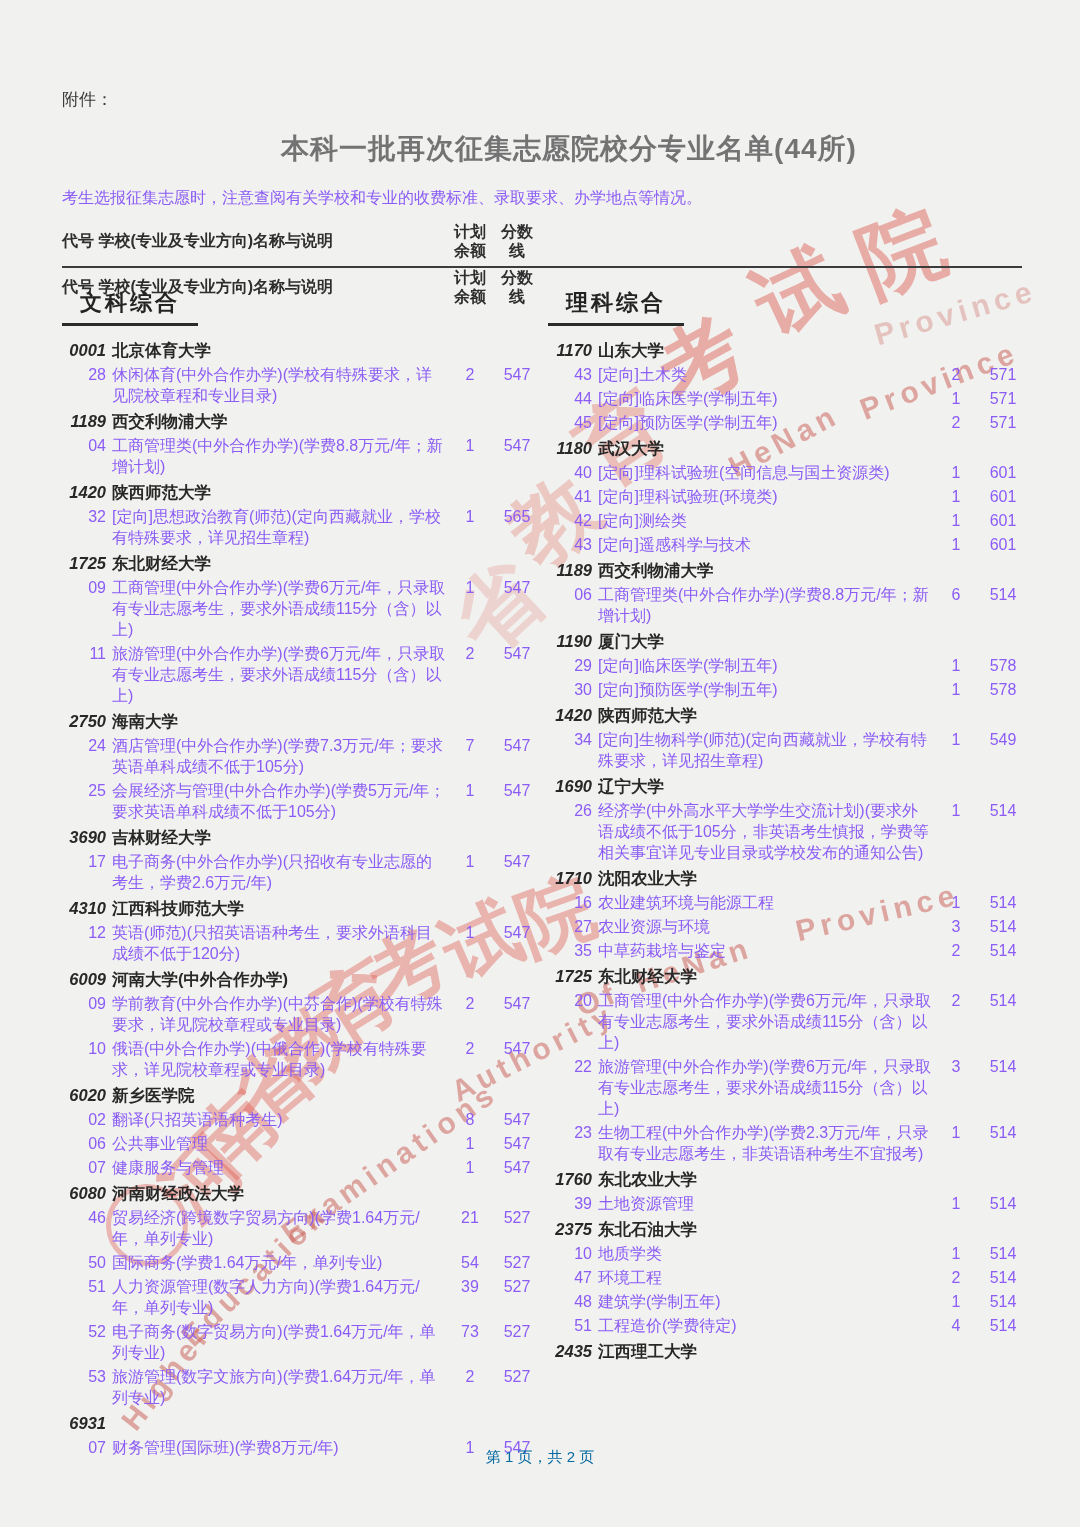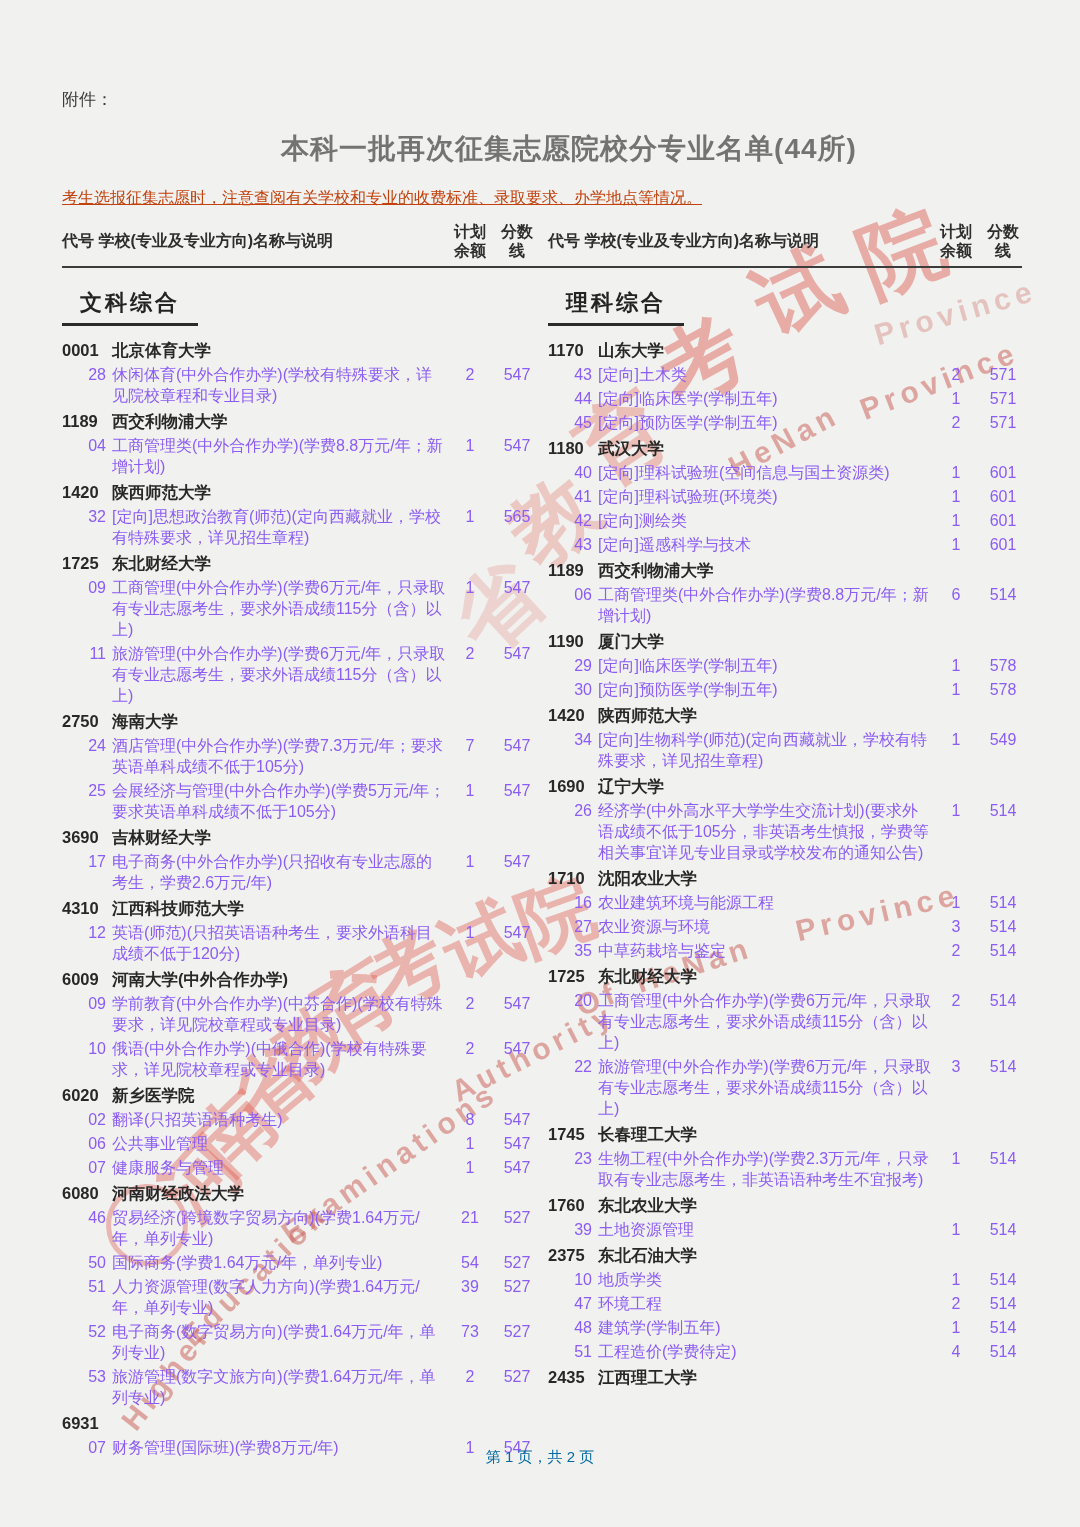--- a/index.html
+++ b/index.html
@@ -21,26 +21,26 @@
     font-size:17px;color:#3a3a3a;
   }
   .doc-title{
     position:absolute;left:0;top:130px;width:100%;
     text-align:center;
     font-size:28px;font-weight:bold;color:#737373;
     letter-spacing:1px;margin:0;padding-left:29px;
   }
   .doc-note{
     position:absolute;left:62px;top:188px;width:960px;
-    font-size:16px;color:#c2410c;margin:0;text-decoration:underline;
+    font-size:16px;color:#8b5cf6;margin:0;
   }
   
   .thead{
     position:absolute;left:62px;top:222px;width:964px;
-    display:flex;gap:8px;
+    display:flex;gap:8px;flex-direction:column;
   }
   .thead-col{
     width:478px;flex:none;
     display:grid;grid-template-columns:44px 334px 36px 46px;column-gap:6px;
     align-items:center;
   }
   .th-label{
     grid-column:1/3;
     font-size:16px;font-weight:bold;color:#2e2e2e;white-space:nowrap;
   }
@@ -67,21 +67,21 @@
     letter-spacing:3px;
     padding:0 18px 5px 18px;
     border-bottom:3px solid #2b2b2b;
   }
   .uni-row{
     display:grid;grid-template-columns:44px 1fr;column-gap:6px;
     margin-top:5px;
     font-size:16.5px;font-weight:bold;color:#282828;
     line-height:21px;
   }
-  .uni-code{text-align:left;}
+  .uni-code{text-align:right;font-style:italic;}
   .major-row{
     display:grid;grid-template-columns:44px 334px 36px 46px;column-gap:6px;
     margin-top:3px;
     font-size:16px;line-height:21px;color:#8b5cf6;
   }
   .major-no{text-align:right;}
   .major-plan,.major-score{text-align:center;}
   
   .footer{
     position:absolute;left:0;top:1448px;width:100%;
@@ -491,24 +491,20 @@
           <span class="major-desc">工商管理(中外合作办学)(学费6万元/年，只录取有专业志愿考生，要求外语成绩115分（含）以上)</span>
           <span class="major-plan">2</span>
           <span class="major-score">514</span>
         </div>
         <div class="major-row">
           <span class="major-no">22</span>
           <span class="major-desc">旅游管理(中外合作办学)(学费6万元/年，只录取有专业志愿考生，要求外语成绩115分（含）以上)</span>
           <span class="major-plan">3</span>
           <span class="major-score">514</span>
         </div>
-        <div class="uni-row">
-          <span class="uni-code">1745</span>
-          <span class="uni-name">长春理工大学</span>
-        </div>
         <div class="major-row">
           <span class="major-no">23</span>
           <span class="major-desc">生物工程(中外合作办学)(学费2.3万元/年，只录取有专业志愿考生，非英语语种考生不宜报考)</span>
           <span class="major-plan">1</span>
           <span class="major-score">514</span>
         </div>
         <div class="uni-row">
           <span class="uni-code">1760</span>
           <span class="uni-name">东北农业大学</span>
         </div>

